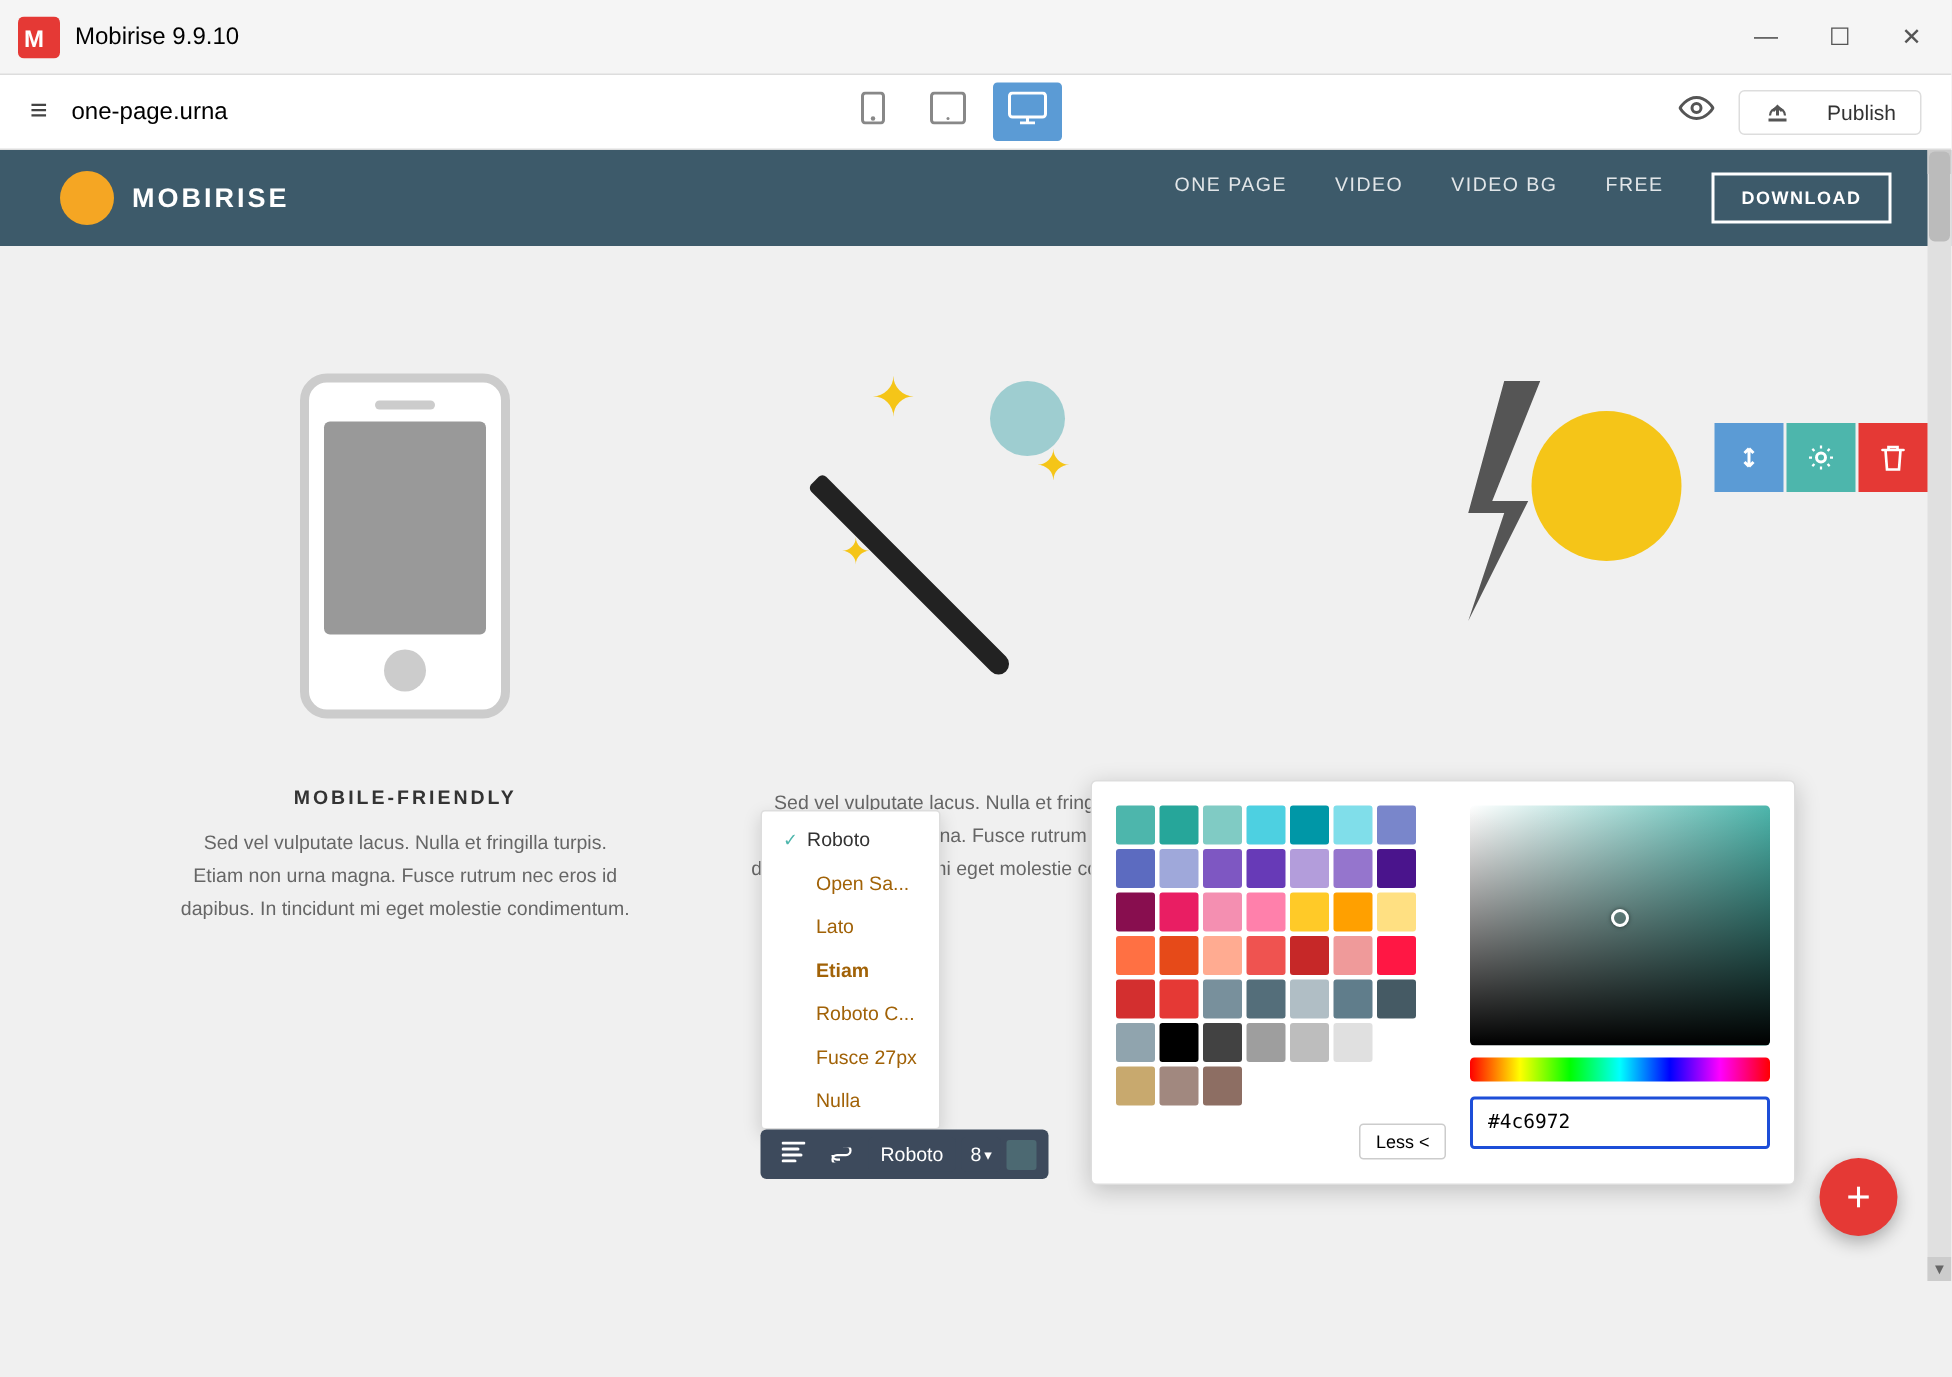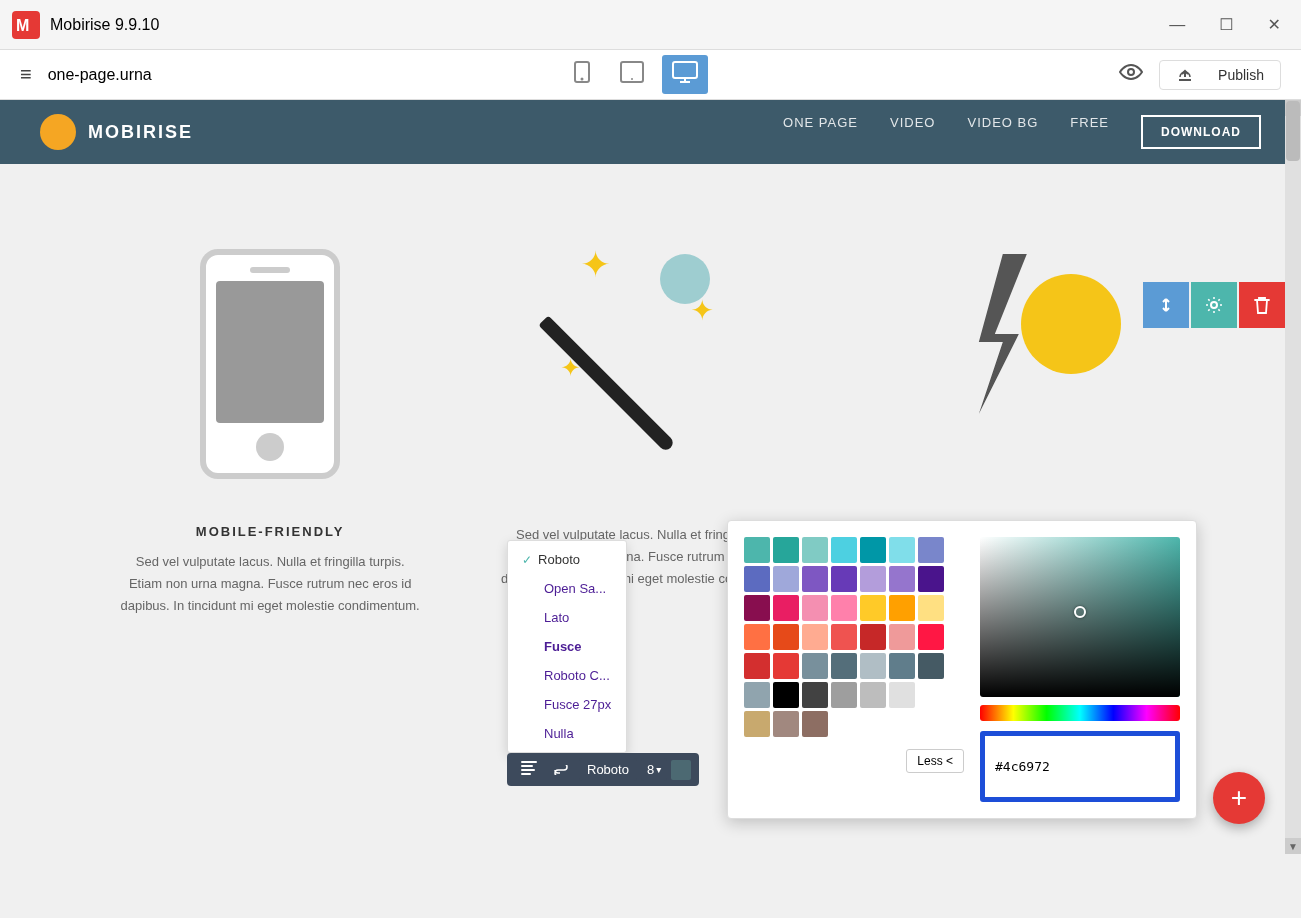--- a/index.html
+++ b/index.html
@@ -124,21 +124,21 @@
     .feature-text { font-size: 13px; color: #666; line-height: 1.7; }
 
     
     .font-dropdown {
       position: absolute; left: 507px; top: 440px;
       background: white; border: 1px solid #ddd; border-radius: 3px;
       width: 120px; z-index: 100; box-shadow: 0 4px 12px rgba(0,0,0,0.15);
       padding: 4px 0;
     }
     .font-item {
-      padding: 7px 14px; font-size: 13px; color: #4c1d95; cursor: pointer;
+      padding: 7px 14px; font-size: 13px; color: #a16207; cursor: pointer;
       display: flex; align-items: center; gap: 6px;
     }
     .font-item.selected { color: #333; }
     .font-check { color: #4db6ac; font-size: 12px; }
     .font-item.bold { font-weight: 700; }
 
     
     .text-toolbar {
       position: absolute; left: 507px; top: 653px;
       background: #3d4a5c; border-radius: 4px;
@@ -190,22 +190,22 @@
       position: absolute; width: 12px; height: 12px;
       border-radius: 50%; border: 2px solid white;
       box-shadow: 0 0 3px rgba(0,0,0,0.5);
       left: 100px; top: 75px; transform: translate(-50%, -50%);
     }
     .hue-bar {
       width: 200px; height: 16px; border-radius: 3px; margin-top: 8px;
       background: linear-gradient(to right, #ff0000, #ffff00, #00ff00, #00ffff, #0000ff, #ff00ff, #ff0000);
     }
     .color-input {
-      width: 100%; margin-top: 10px; padding: 23px 10px;
-      border: 5px solid #1d4ed8; border-radius: 3px; font-size: 13px;
+      width: 100%; margin-top: 10px; padding: 8px 10px;
+      border: 2px solid #1d4ed8; border-radius: 3px; font-size: 13px;
       font-family: monospace;
     }
 
     
     .scrollbar-right {
       position: absolute; right: 0; top: 0; bottom: 0; width: 16px;
       background: #e0e0e0;
     }
     .scrollbar-thumb {
       position: absolute; top: 0; width: 14px; height: 60px;
@@ -378,21 +378,21 @@
     <div class="font-item">
       <span style="width:16px;display:inline-block;"></span>
       <span>Open Sa...</span>
     </div>
     <div class="font-item">
       <span style="width:16px;display:inline-block;"></span>
       <span>Lato</span>
     </div>
     <div class="font-item bold">
       <span style="width:16px;display:inline-block;"></span>
-      <span>Fusce</span>
+      <span>Etiam</span>
     </div>
     <div class="font-item">
       <span style="width:16px;display:inline-block;"></span>
       <span>Roboto C...</span>
     </div>
     <div class="font-item">
       <span style="width:16px;display:inline-block;"></span>
       <span>Fusce 27px</span>
     </div>
     <div class="font-item">

